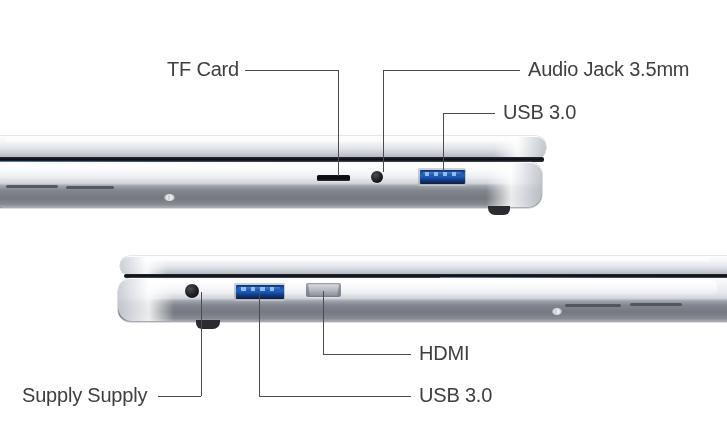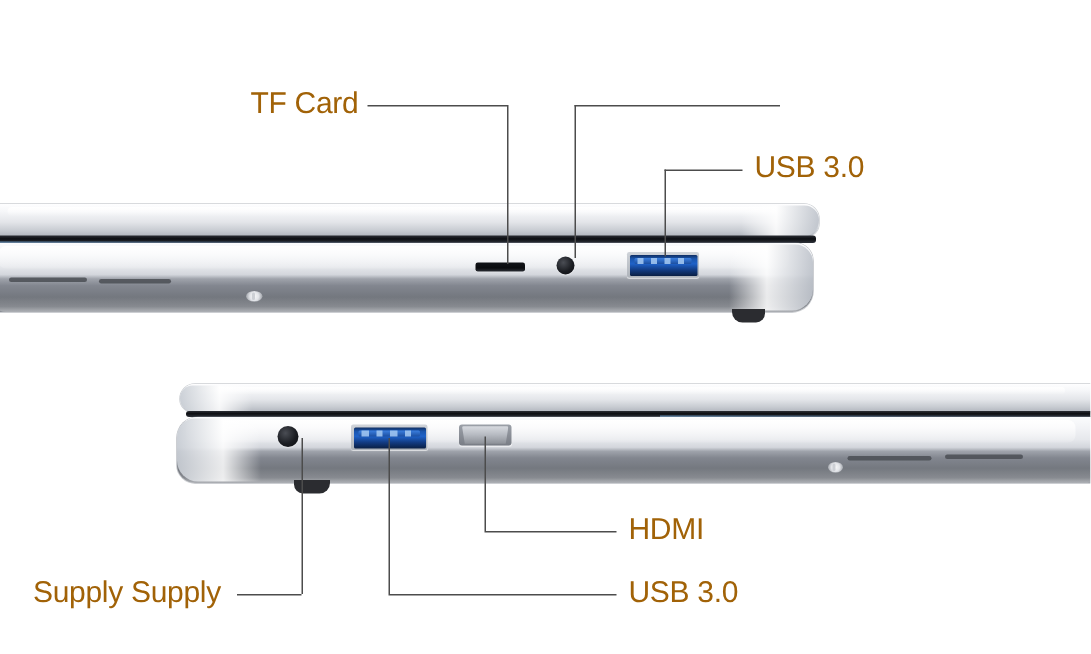--- a/index.html
+++ b/index.html
@@ -17,21 +17,21 @@
     background: #ffffff;
     overflow: hidden;
   }
 
   
   .label {
     position: absolute;
     font-family: "Liberation Sans", sans-serif;
     font-size: 20px;
     font-weight: 500;
-    color: #a16207;
+    color: #404040;
     white-space: nowrap;
     letter-spacing: -0.2px;
     line-height: 1;
   }
 
   
   .lead-h {
     position: absolute;
     height: 0;
     border-top: 1.6px solid #4c4c4c;
@@ -259,20 +259,21 @@
         <div class="usb-pin" style="left:52%;"></div>
         <div class="usb-pin" style="left:72%;"></div>
       </div>
     </div>
   </div>
 
   <div class="label" style="left:167px; top:59px;">TF Card</div>
   <div class="lead-h" style="left:245px; top:70px; width:93px;"></div>
   <div class="lead-v" style="left:338px; top:70px; height:106px;"></div>
 
+  <div class="label" style="left:528px; top:59px;">Audio Jack 3.5mm</div>
   <div class="lead-h" style="left:383px; top:70px; width:137px;"></div>
   <div class="lead-v" style="left:383px; top:70px; height:102px;"></div>
 
   <div class="label" style="left:503px; top:102px;">USB 3.0</div>
   <div class="lead-h" style="left:443px; top:113px; width:52px;"></div>
   <div class="lead-v" style="left:443px; top:113px; height:58px;"></div>
 
   <div class="laptop" style="left:110px; top:256px; width:625px; height:78px;">
 
     <div class="lid" style="left:10px; top:0px; width:615px; height:19px; border-radius:10px 3px 3px 9px;">

